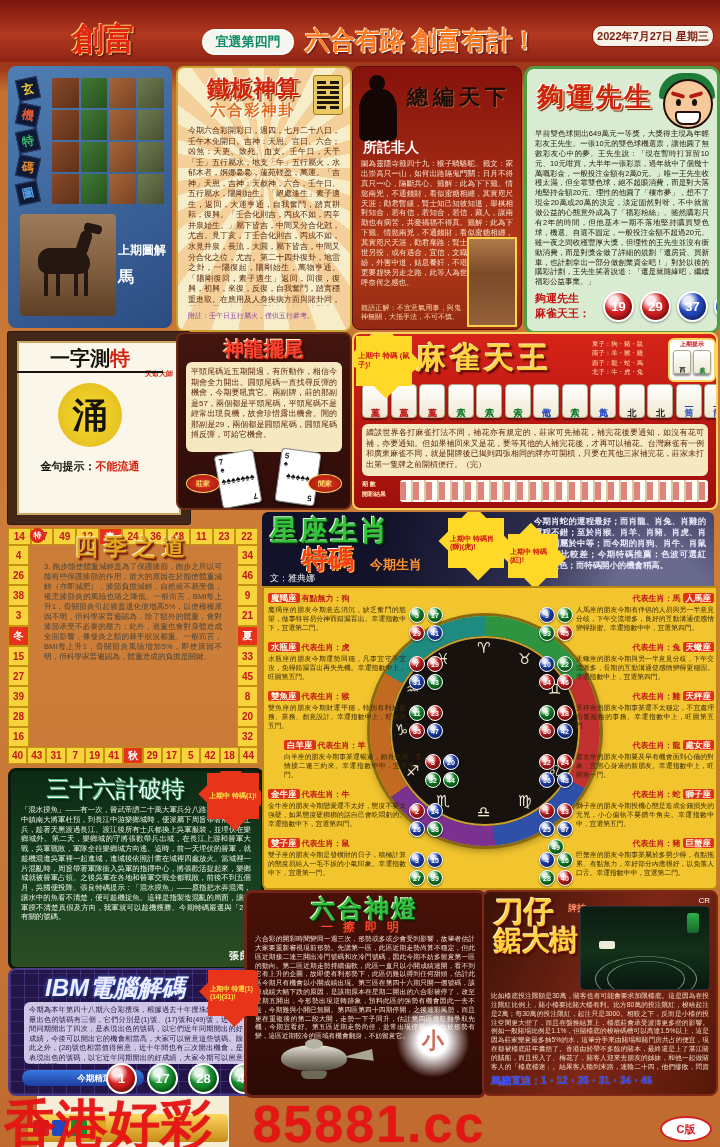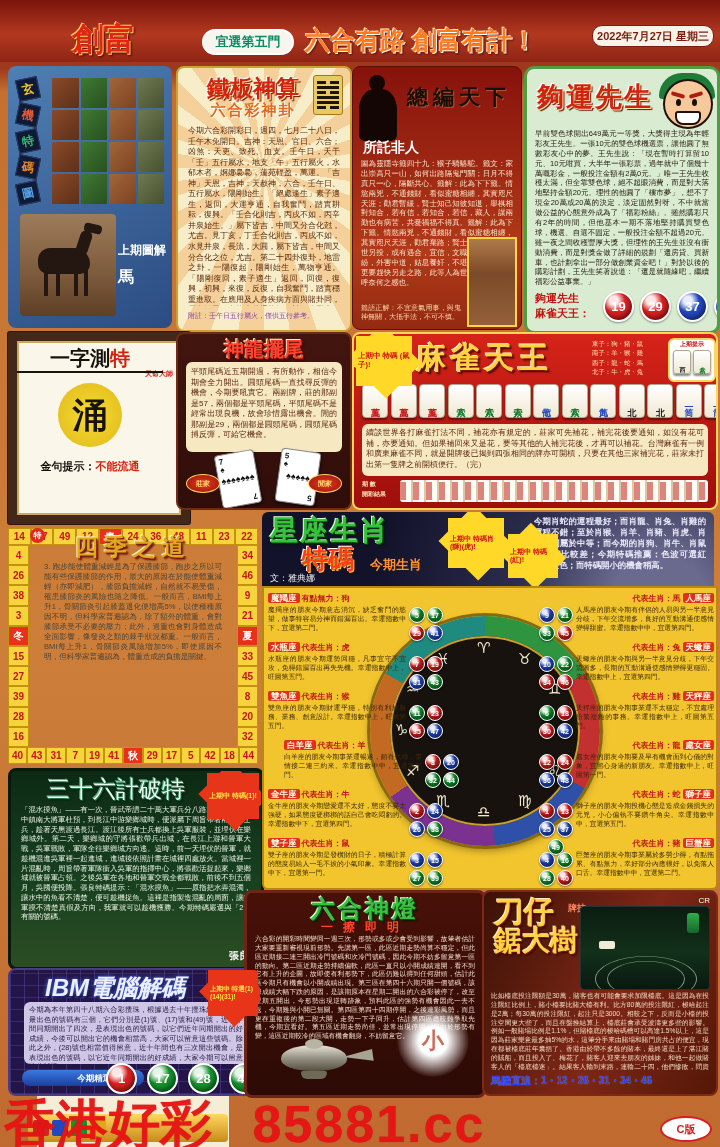--- a/index.html
+++ b/index.html
@@ -142,21 +142,21 @@
   .cban{position:absolute;z-index:60;background:#fff;border:2px solid #d42020;border-radius:50%;
     color:#d42020;font-weight:900;display:flex;align-items:center;justify-content:center;}
 </style>
 </head>
 <body>
 
 <div class="page">
 
   <div class="hdr">
     <div class="abs logo3d" style="left:72px;top:18px;font-size:32px;">創富</div>
-    <div class="abs pillbadge" style="left:202px;top:29px;width:88px;height:22px;line-height:22px;font-size:13px;">宜選第五門</div>
+    <div class="abs pillbadge" style="left:202px;top:29px;width:88px;height:22px;line-height:22px;font-size:13px;">宜選第四門</div>
     <div class="abs slogan" style="left:305px;top:24px;font-size:25px;">六合有路  創富有計！</div>
     <div class="abs datebox" style="left:592px;top:25px;width:120px;height:20px;line-height:20px;font-size:11px;">2022年7月27日  星期三</div>
   </div>
 
   <div class="panel" style="left:8px;top:66px;width:164px;height:262px;background:linear-gradient(150deg,#4f7fb4,#2b4c82);">
     <div>
 
     <span class="mtile season" style="left: 9px; top: 12px; transform: rotate(-12deg); color: rgb(242, 200, 48);">玄</span>
         <span class="mtile season" style="left: 9px; top: 38px; transform: rotate(12deg); color: rgb(232, 90, 50);">機</span>
         <span class="mtile season" style="left: 9px; top: 64px; transform: rotate(-12deg); color: rgb(58, 184, 104);">特</span>

